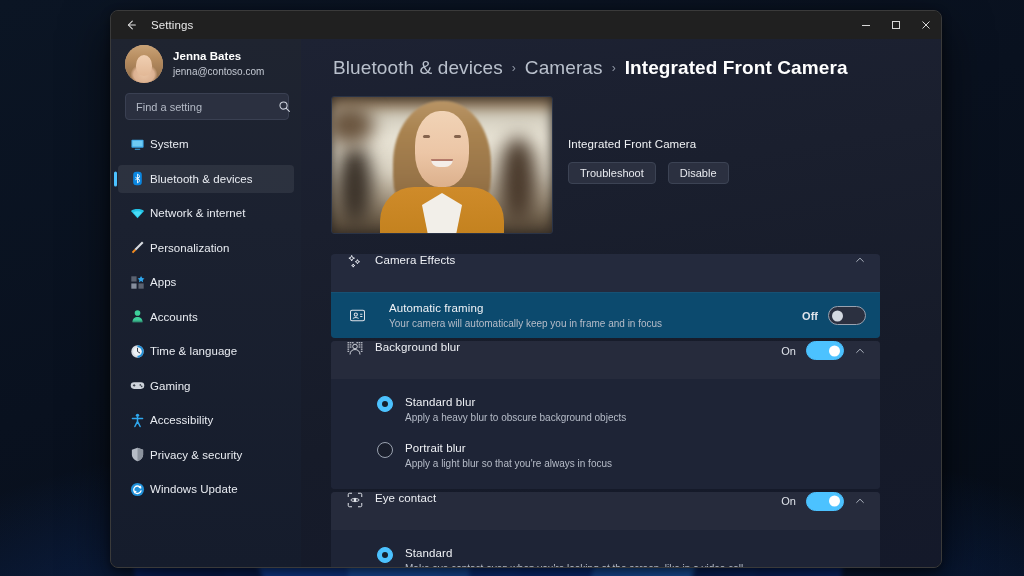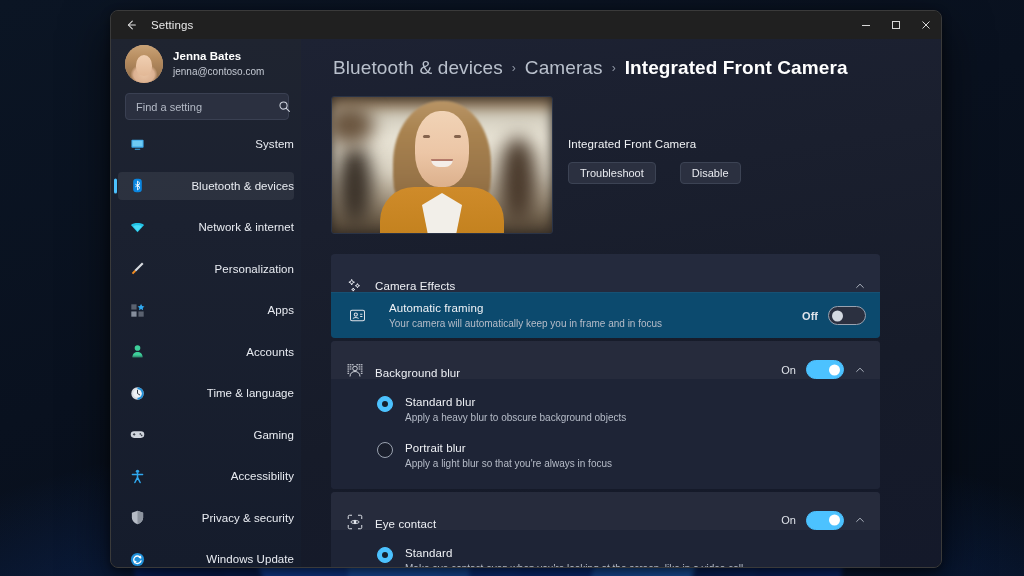--- a/index.html
+++ b/index.html
@@ -105,24 +105,23 @@
     display: flex; align-items: center; padding: 0 8px 0 10px;
   }
   #search-input {
     flex: 1 1 auto; background: transparent; border: 0; outline: 0;
     color: #c9cfda; font-size: 11px; font-family: inherit;
   }
   #search-input::placeholder { color: #b4bac6; }
   #search-icon { color: #cfd4de; display: flex; }
   #nav-list { padding: 0 7px; }
   .nav-item {
-    height: 28.5px; display: flex; align-items: center; gap: 26px;
+    height: 28.5px; display: flex; align-items: center; gap: 5px;
     border-radius: 4px; padding-left: 11px; position: relative;
-    margin-bottom: 13px;
-    justify-content: space-between;
+    margin-bottom: 6px;
   }
   .nav-item.selected { background: rgba(255,255,255,0.075); }
   .nav-item.selected::before {
     content: ""; position: absolute; left: -4px; top: 50%;
     transform: translateY(-50%);
     width: 3px; height: 15px; border-radius: 2px; background: #4cc2ff;
   }
   .nav-label { font-size: 11.5px; color: #e9ecf2; letter-spacing: .05px; }
   .nav-icon { width: 16px; height: 16px; flex: 0 0 16px; display:flex; align-items:center; justify-content:center;}
   .nav-icon svg { display:block; }
@@ -185,36 +184,36 @@
     background: linear-gradient(180deg,#cf8b2a 0%, #c4821f 100%);
   }
   .p-shirt {
     position: absolute; left: 50%; transform: translateX(-50%);
     bottom: 0; width: 40px; height: 40px;
     background: #f2efe9;
     clip-path: polygon(50% 0,100% 30%,86% 100%,14% 100%,0 30%);
   }
   #device-info { padding-top: 42px; }
   #device-name { font-size: 11.5px; color: #f0f2f5; margin-bottom: 12px; letter-spacing: .1px; }
-  #device-buttons { display: flex; gap: 24px; }
+  #device-buttons { display: flex; gap: 12px; }
   .dev-btn {
     height: 22px; padding: 0 11px;
     background: #2b3040; border: 1px solid #3c4354; border-radius: 4px;
     color: #e8eaef; font-size: 11px; font-family: inherit;
     display: flex; align-items: center; justify-content: center;
   }
   
   #cards { width: 549px; }
   .card {
     border-radius: 4px; overflow: hidden;
     margin-bottom: 3px;
     background: #21273a;
   }
   .card-head {
-    height: 38px; display: flex; align-items: flex-end;
+    height: 38px; display: flex; align-items: flex-start;
     padding: 0 14px 0 16px; gap: 12px;
     background: #242a3d;
   }
   .card-head.plain { background: #262b3c; }
   .head-icon { width: 16px; flex: 0 0 16px; display:flex; align-items:center; justify-content:center; color:#e4e7ee; }
   .head-title { font-size: 11.5px; color: #eef0f5; letter-spacing: .1px; }
   .head-right { margin-left: auto; display: flex; align-items: center; gap: 10px; }
   .chev { color: #b8bec9; display: flex; }
   .setting-row {
     min-height: 46px; display: flex; align-items: center;

